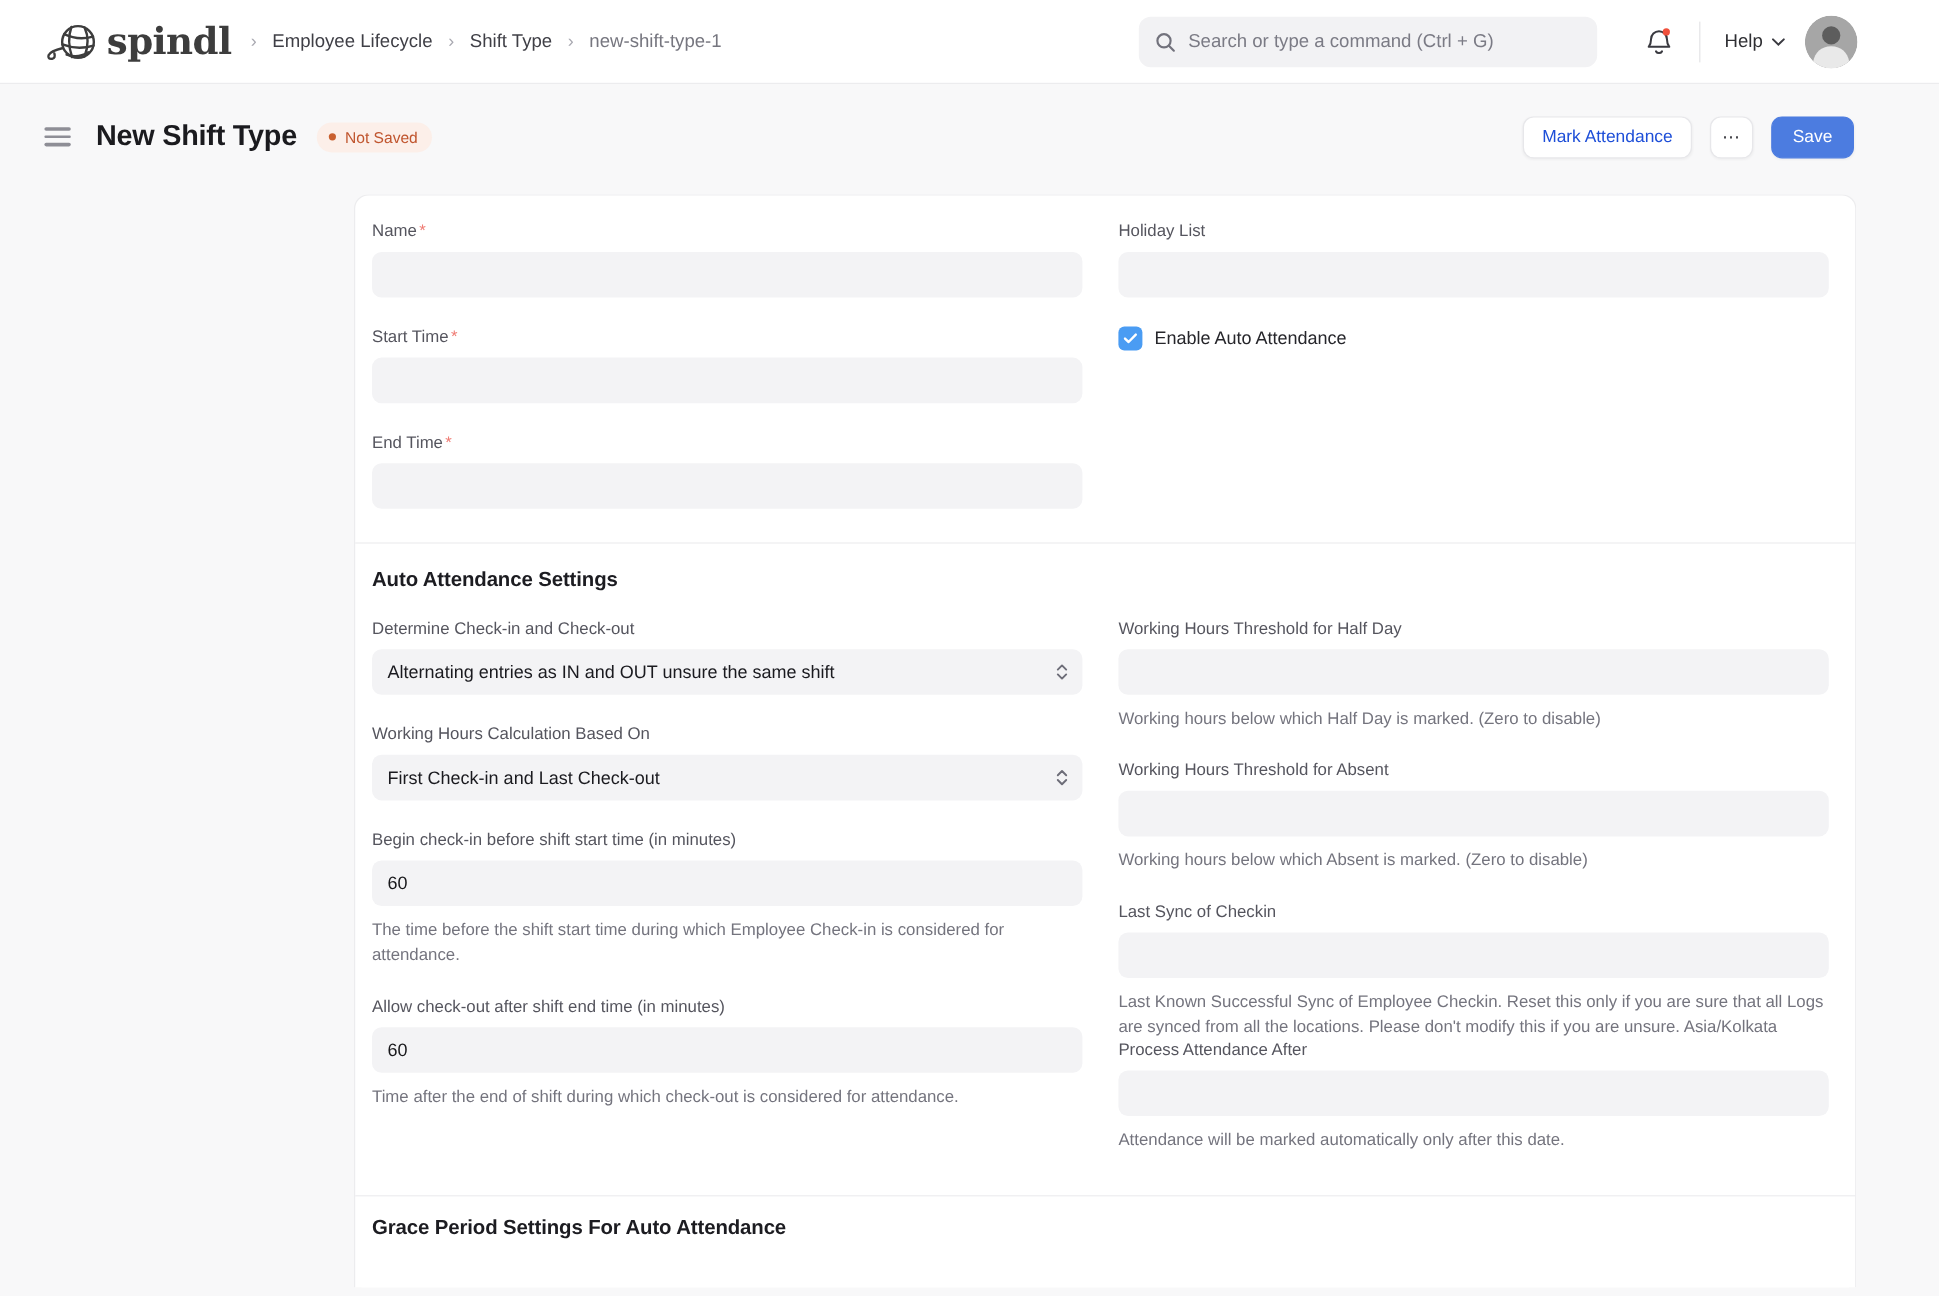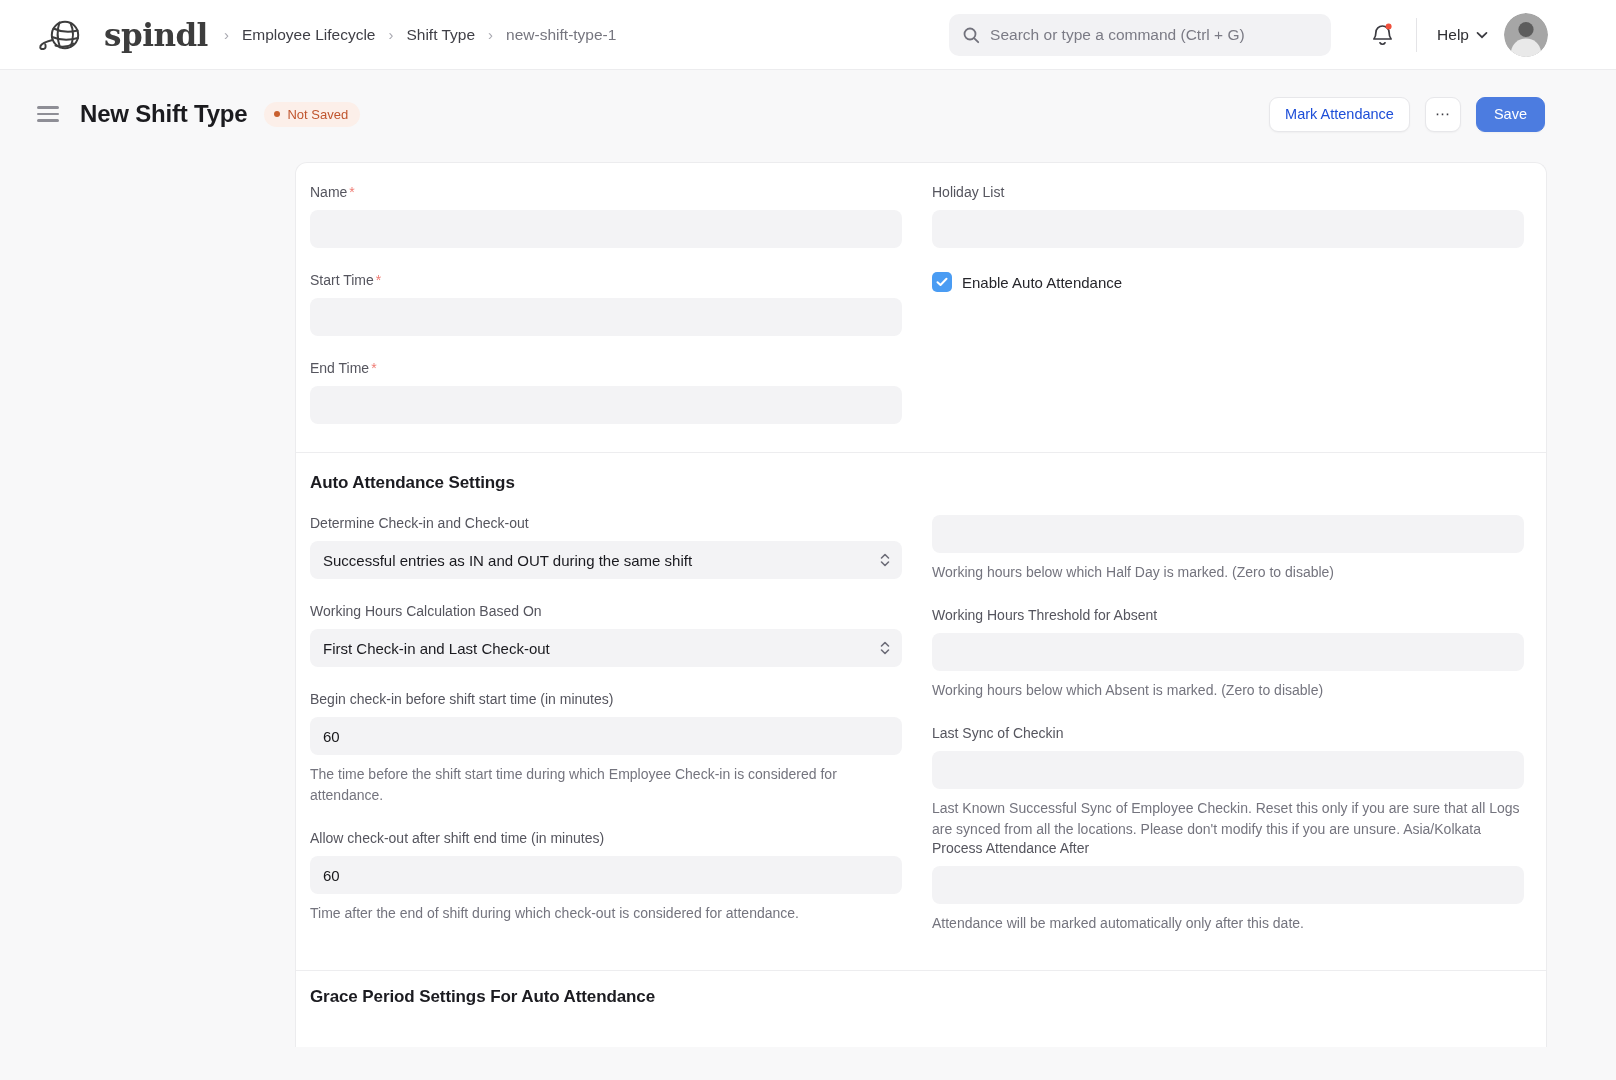--- a/index.html
+++ b/index.html
@@ -1,21 +1,21 @@
 <!DOCTYPE html>
 <html><head>
 <meta charset="utf-8">
 <style>
   * { margin:0; padding:0; box-sizing:border-box; }
   html,body { width:1616px; height:1080px; }
   body { background:#f8f8f9; font-family:"Liberation Sans",sans-serif; overflow:hidden; color:#18181b; }
 
   
   .navbar { height:70px; background:#fff; border-bottom:1px solid #ececee; display:flex; align-items:center; padding:0 68px 0 36px; }
-  .brand { display:flex; align-items:center; gap:22px; cursor:pointer; }
+  .brand { display:flex; align-items:center; gap:7px; cursor:pointer; }
   .brand-name { font-family:"DejaVu Serif",serif; font-size:31px; font-weight:600; color:#3d3d3d; letter-spacing:-0.5px; }
   .crumbs { display:flex; align-items:center; gap:13px; margin-left:16px; font-size:15.5px; }
   .crumb-sep { color:#a8a8b0; font-size:15px; }
   .crumb { color:#3f3f46; cursor:pointer; white-space:nowrap; }
   .crumb.current { color:#76767f; cursor:default; }
   .nav-right { margin-left:auto; display:flex; align-items:center; }
   .searchbox { width:382px; height:42px; background:#f2f2f4; border-radius:10px; display:flex; align-items:center; gap:10px; padding:0 13px; }
   .searchbox input { border:none; background:transparent; outline:none; font-size:15.5px; color:#494950; width:100%; font-family:inherit; }
   .searchbox input::placeholder { color:#7b7b85; }
   .bell-wrap { margin-left:40px; cursor:pointer; display:flex; }
@@ -179,21 +179,21 @@
   </section>
 
   <hr class="div">
 
   <h2 class="sec-head">Auto Attendance Settings</h2>
   <section class="grid sub" style="padding-bottom:12px;">
     <div>
       <div class="field">
         <label class="f-label">Determine Check-in and Check-out</label>
         <div class="f-select">
-          <span>Successful entries as IN and OUT during the same shift</span>
+          <span>Alternating entries as IN and OUT unsure the same shift</span>
           <svg width="12" height="16" viewBox="0 0 12 16" fill="none" stroke="#6d6d78" stroke-width="1.6" stroke-linecap="round" stroke-linejoin="round">
             <path d="M2.5 6 L6 2.5 L9.5 6"></path>
               <path d="M2.5 10 L6 13.5 L9.5 10"></path>
           </svg>
         </div>
       </div>
       <div class="field">
         <label class="f-label">Working Hours Calculation Based On</label>
         <div class="f-select">
           <span>First Check-in and Last Check-out</span>
@@ -210,20 +210,21 @@
       </div>
       <div class="field">
         <label class="f-label">Allow check-out after shift end time (in minutes)</label>
         <input class="f-input" value="60" style="">
         <p class="f-help">Time after the end of shift during which check-out is considered for attendance.</p>
       </div>
     </div>
 
     <div>
       <div class="field">
+        <label class="f-label">Working Hours Threshold for Half Day</label>
         <input class="f-input" style="">
         <p class="f-help">Working hours below which Half Day is marked. (Zero to disable)</p>
       </div>
       <div class="field">
         <label class="f-label">Working Hours Threshold for Absent</label>
         <input class="f-input" style="">
         <p class="f-help">Working hours below which Absent is marked. (Zero to disable)</p>
       </div>
       <div class="field" style="margin-bottom:0;">
         <label class="f-label">Last Sync of Checkin</label>

